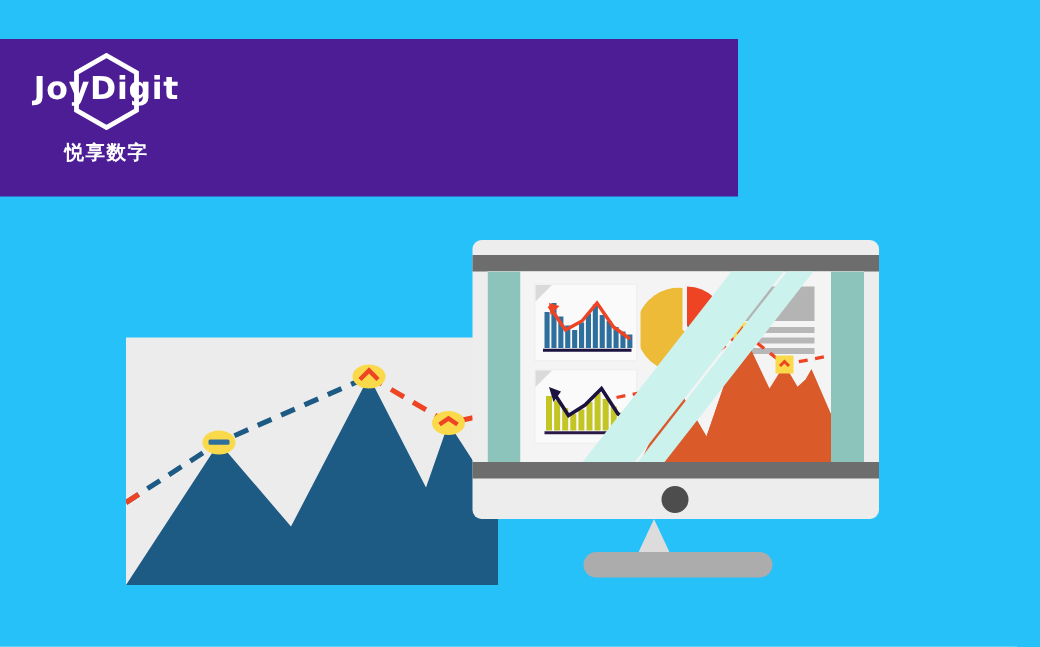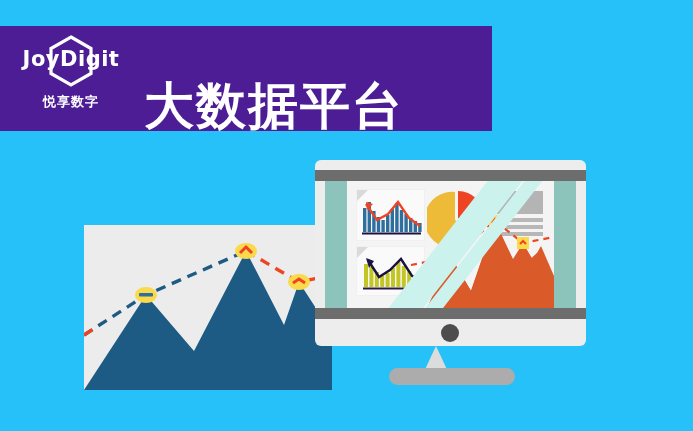--- a/index.html
+++ b/index.html
@@ -242,21 +242,20 @@
   <div id="header-banner">
 
     <div id="logo-block">
       <svg id="logo-hex" viewBox="0 0 46 52">
         <polygon points="23,2 43,13.5 43,38.5 23,50 3,38.5 3,13.5" fill="none" stroke="#ffffff" stroke-width="3.2"></polygon>
       </svg>
       <div id="logo-wordmark">JoyDigit</div>
       <div id="logo-sub">悦享数字</div>
     </div>
 
-    <div id="banner-title">大数据平台</div>
   </div>
 
   <div id="left-panel">
     <svg width="248" height="165" viewBox="0 0 248 165">
 
       <polygon points="0,165 62,70 110,126 162,26 200,100 215,57 248,108 248,165" fill="#1d5b84"></polygon>
 
       <polyline points="0,110 62,70 162,26" fill="none" stroke="#1d5b84" stroke-width="3.4" stroke-dasharray="10 7" stroke-linecap="butt"></polyline>
       <line x1="0" y1="110" x2="14" y2="101" stroke="#ef4423" stroke-width="3.4" stroke-dasharray="10 7"></line>
 

